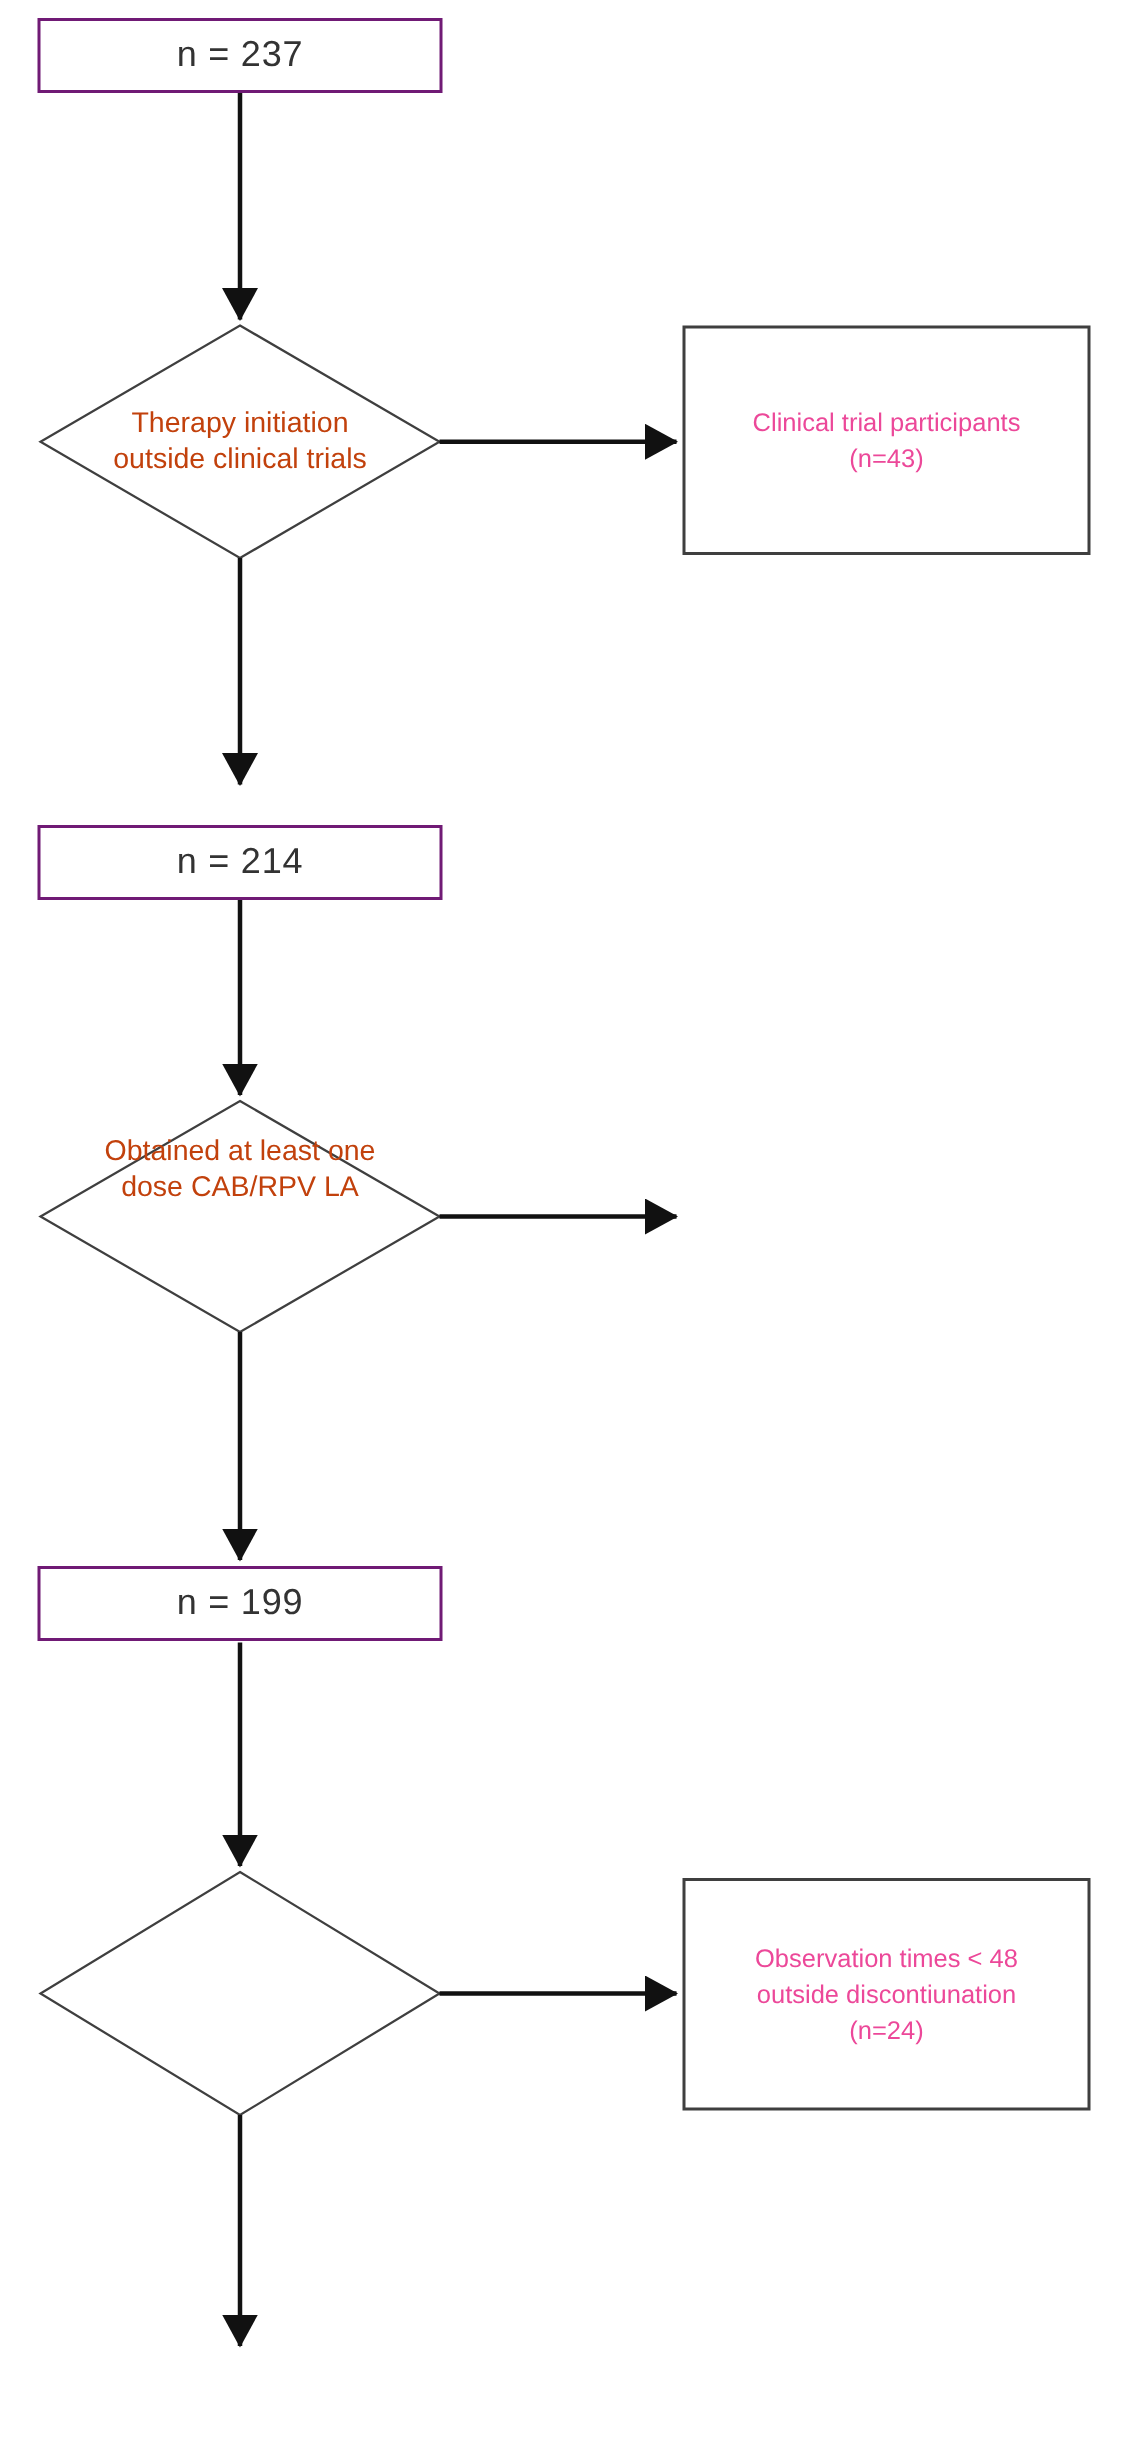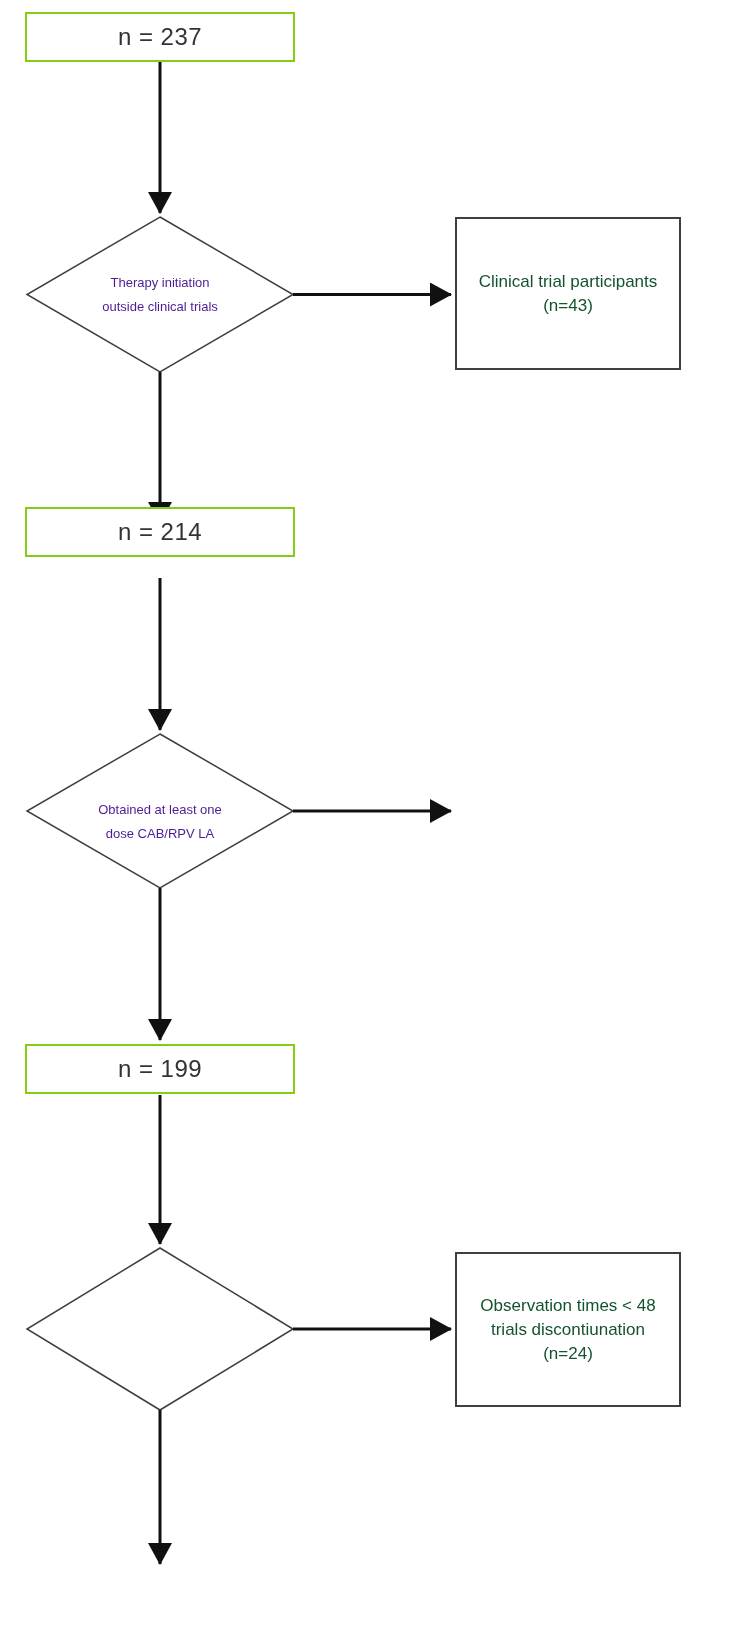--- a/index.html
+++ b/index.html
@@ -19,56 +19,56 @@
     position: absolute;
     left: 0;
     top: 0;
   }
   .nbox {
     position: absolute;
     left: 25px;
     width: 270px;
     height: 50px;
     box-sizing: border-box;
-    border: 2px solid #84cc16;
+    border: 2px solid #701a75;
     background: #ffffff;
     display: flex;
     align-items: center;
     justify-content: center;
     font-size: 24px;
     color: #333333;
     letter-spacing: 0.5px;
   }
   .sbox {
     position: absolute;
     left: 455px;
-    width: 226px;
+    width: 272px;
     box-sizing: border-box;
     border: 2px solid #3f3f3f;
     background: #ffffff;
     display: flex;
     flex-direction: column;
     align-items: center;
     justify-content: center;
     text-align: center;
     font-size: 17px;
     line-height: 24px;
-    color: #14532d;
+    color: #ec4899;
     padding: 0 10px;
   }
   .dlabel {
     position: absolute;
     display: flex;
     flex-direction: column;
     align-items: center;
     justify-content: center;
     text-align: center;
-    font-size: 13px;
+    font-size: 19px;
     line-height: 24px;
-    color: #4c1d95;
+    color: #c2410c;
     pointer-events: none;
   }
   .dlabel div, .sbox div { white-space: nowrap; }
 </style>
 </head>
 <body>
 
 <div class="canvas">
 
   <svg class="connectors" width="750" height="1640" viewBox="0 0 750 1640">
@@ -90,39 +90,39 @@
     <line x1="160" y1="1410" x2="160" y2="1564" stroke="#111111" stroke-width="3" marker-end="url(#arrowhead)"></line>
 
     <line x1="293" y1="294.5" x2="451" y2="294.5" stroke="#111111" stroke-width="3" marker-end="url(#arrowhead)"></line>
     <line x1="293" y1="811" x2="451" y2="811" stroke="#111111" stroke-width="3" marker-end="url(#arrowhead)"></line>
     <line x1="293" y1="1329" x2="451" y2="1329" stroke="#111111" stroke-width="3" marker-end="url(#arrowhead)"></line>
   </svg>
 
   <div class="nbox" style="top:12px">
     <span>n = 237</span>
   </div>
-  <div class="nbox" style="top:507px">
+  <div class="nbox" style="top:550px">
     <span>n = 214</span>
   </div>
   <div class="nbox" style="top:1044px">
     <span>n = 199</span>
   </div>
 
   <div class="dlabel" style="left:27px; top:217px; width:266px; height:155px">
     <div>Therapy initiation</div>
     <div>outside clinical trials</div>
   </div>
-  <div class="dlabel" style="left:27px; top:745px; width:266px; height:154px">
+  <div class="dlabel" style="left:27px; top:703px; width:266px; height:154px">
     <div>Obtained at least one</div>
     <div>dose CAB/RPV LA</div>
   </div>
 
   <div class="sbox" style="top:217px; height:153px">
     <div>Clinical trial participants</div>
     <div>(n=43)</div>
   </div>
   <div class="sbox" style="top:1252px; height:155px">
     <div>Observation times &lt; 48</div>
-    <div>trials discontiunation</div>
+    <div>outside discontiunation</div>
     <div>(n=24)</div>
   </div>
 
 </div>
 
 </body></html>

